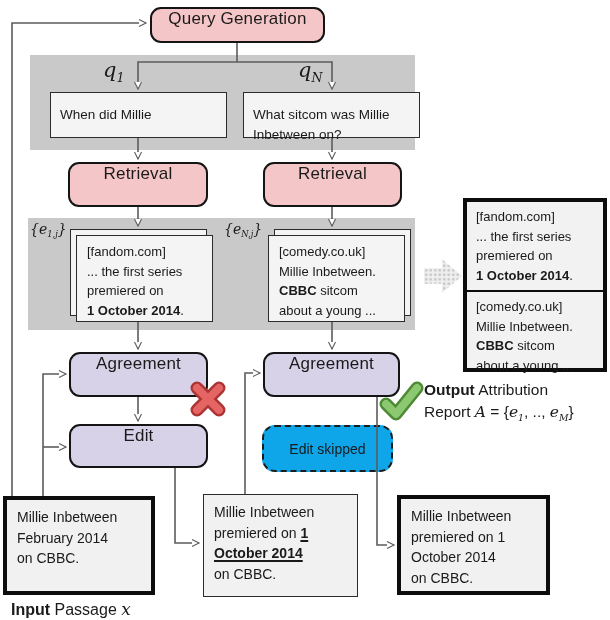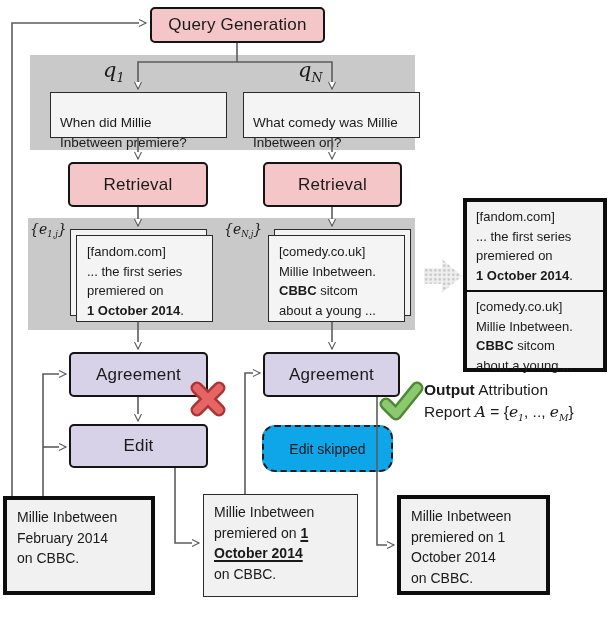--- a/index.html
+++ b/index.html
@@ -3,28 +3,28 @@
 <meta charset="utf-8">
 <style>
   html,body { margin:0; padding:0; background:#ffffff; }
   .canvas {
     position:relative; width:610px; height:620px; background:#ffffff;
     font-family:"Liberation Sans", sans-serif; color:#1a1a1a; overflow:hidden;
   }
   .abs { position:absolute; box-sizing:border-box; }
   .band { background:#c9c9c9; }
   .pill {
-    background:#f5c6c7; border:2px solid #141414; border-radius:5px;
-    display:flex; align-items:center; justify-content:center;
+    background:#f5c6c7; border:2px solid #141414; border-radius:11px;
+    display:flex; justify-content:center;
     font-size:17px; letter-spacing:0.2px;
   }
   .pill.purple { background:#d8d2e8; }
   .whitebox {
     background:#f4f4f4; border:1.8px solid #2b2b2b;
-    font-size:13.5px; line-height:1.45; padding:20px 9px;
+    font-size:13.5px; line-height:1.45; padding:12px 9px;
   }
   .card { background:#f4f4f4; border:1.8px solid #2b2b2b; }
   .cardtext { font-size:13px; line-height:1.5; padding:6px 10px; }
   .passage { background:#f1f1f1; font-size:14px; line-height:1.47; padding:7px 10px; }
   .thick { border:4px solid #0d0d0d; }
   .thin  { border:1.8px solid #2b2b2b; }
   .dashedbox {
     background:#0ea5e9; border:2px dashed #1c1c1c; border-radius:13px;
     display:flex; align-items:center; justify-content:center; font-size:14px;
   }
@@ -58,24 +58,23 @@
 
   <div class="abs pill" style="left:150px; top:7px; width:175px; height:36px;">
     <span>Query Generation</span>
   </div>
 
   <div class="abs mathit qlbl" style="left:103px; top:58px;"><span>q</span><span class="msub">1</span></div>
   <div class="abs mathit qlbl" style="left:298px; top:58px;"><span>q</span><span class="msub">N</span></div>
 
   <div class="abs whitebox" style="left:50px; top:92px; width:177px; height:46px;">
     <div>When did Millie</div>
-    <div>Inbetween premiere?</div>
   </div>
   <div class="abs whitebox" style="left:243px; top:92px; width:177px; height:46px;">
-    <div>What comedy was Millie</div>
+    <div>What sitcom was Millie</div>
     <div>Inbetween on?</div>
   </div>
 
   <div class="abs pill" style="left:68px; top:162px; width:140px; height:45px;">
     <span>Retrieval</span>
   </div>
   <div class="abs pill" style="left:263px; top:162px; width:139px; height:45px;">
     <span>Retrieval</span>
   </div>
 
@@ -131,20 +130,21 @@
   </div>
   <div class="abs dashedbox" style="left:262px; top:425px; width:131px; height:47px;">
     <span>Edit skipped</span>
   </div>
 
   <div class="abs passage thick" style="left:3px; top:496px; width:152px; height:99px;">
     <div>Millie Inbetween</div>
     <div>February 2014</div>
     <div>on CBBC.</div>
   </div>
+  <div class="abs caption" style="left:11px; top:599px;"><b>Input</b><span> Passage </span><span class="mathit">x</span></div>
 
   <div class="abs passage thin" style="left:203px; top:494px; width:155px; height:103px;">
     <div>Millie Inbetween</div>
     <div><span>premiered on </span><b class="u">1</b></div>
     <div><b class="u">October 2014</b></div>
     <div>on CBBC.</div>
   </div>
 
   <div class="abs passage thick" style="left:397px; top:495px; width:153px; height:100px;">
     <div>Millie Inbetween</div>

